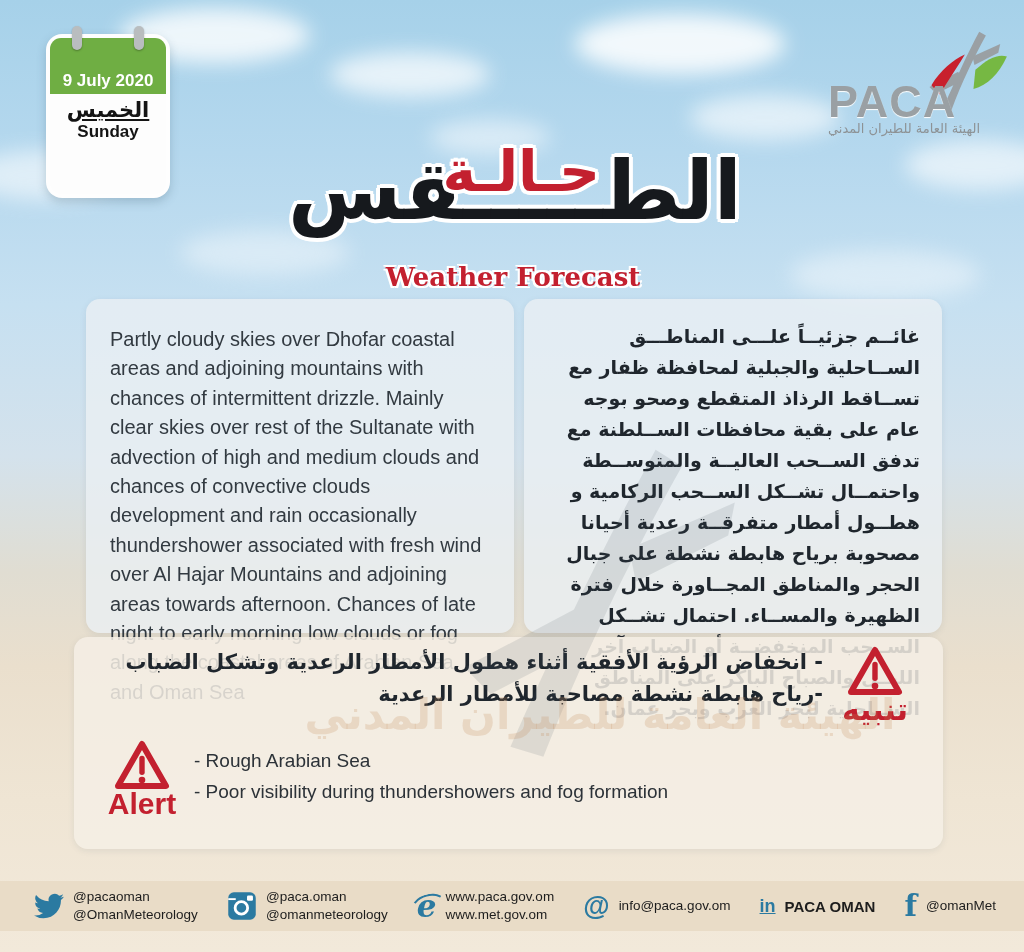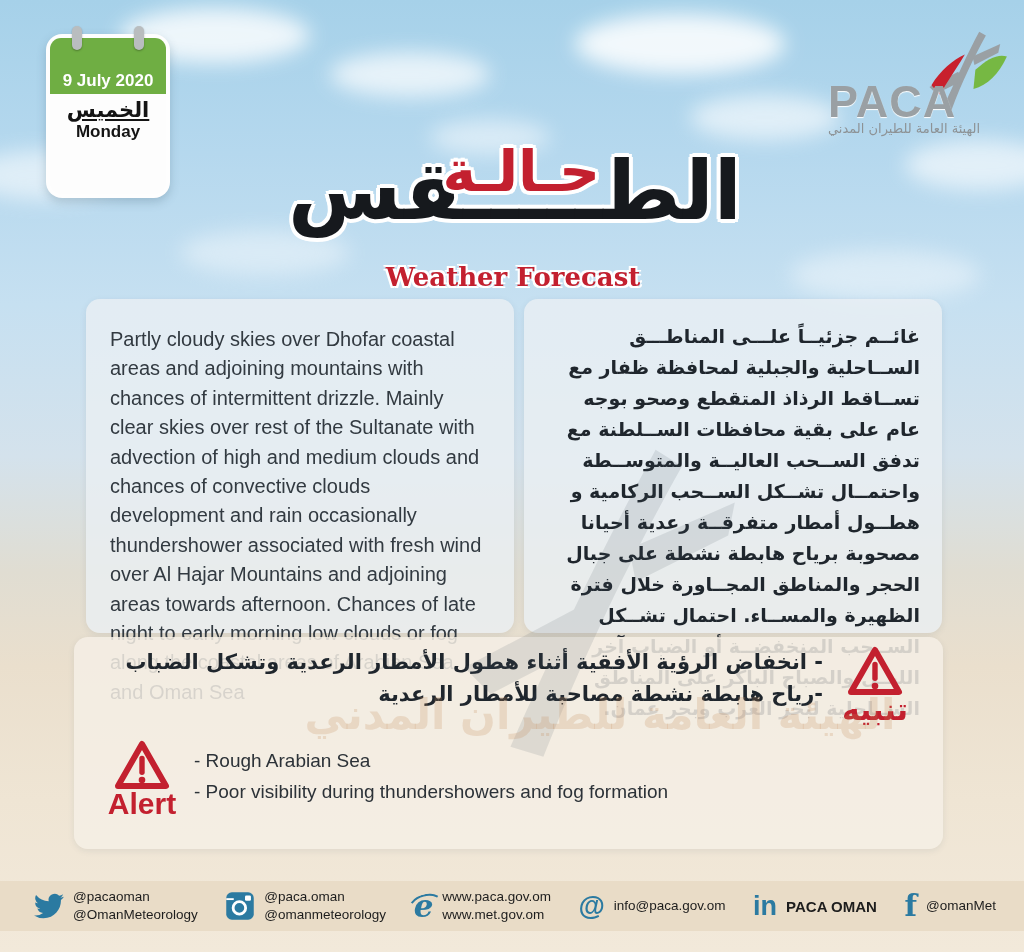--- a/index.html
+++ b/index.html
@@ -84,21 +84,21 @@
   .f-item { display:flex; align-items:center; gap:9px; }
   .f-lines { font-size:13.5px; color:#1d1d1d; line-height:1.3; }
   .f-single { font-size:15px; color:#1d1d1d; font-weight:bold; }
   .f-icon-svg { width:30px; height:30px; display:block; }
   .glyph-icon { color:#2b7aa1; font-weight:bold; position:relative; line-height:1; }
   .ie-e { font-family:"DejaVu Serif", serif; font-style:italic; font-size:31px; }
   .ie-e::after { content:""; position:absolute; left:-6px; top:3px; width:34px; height:26px;
     border:2.5px solid #2b7aa1; border-color:#2b7aa1 transparent transparent transparent;
     border-radius:50%; transform:rotate(-14deg); }
   .at-glyph { font-size:27px; }
-  .in-glyph { font-size:27px; font-weight:900; }
+  .in-glyph { font-size:18px; font-weight:900;text-decoration:underline; }
   .fb-glyph { font-family:"DejaVu Serif", serif; font-size:29px; }
   .f-dept { text-align:center; line-height:1.25; }
   .f-dept-title { font-family:"DejaVu Sans", sans-serif; direction:rtl;
     font-size:13px; font-weight:bold; color:#c3202f; }
   .f-dept-tag { font-family:"DejaVu Sans", sans-serif; direction:rtl; font-size:9px; color:#8a8a85; }
   .f-dept-cr { font-size:9px; color:#8a8a85; }
 </style>
 </head>
 <body>
 
@@ -112,21 +112,21 @@
   <div class="cloud" style="left:-30px;top:150px;width:150px;height:50px;opacity:.55"></div>
   <div class="cloud" style="left:430px;top:120px;width:120px;height:35px;opacity:.5"></div>
   <div class="cloud" style="left:180px;top:230px;width:170px;height:45px;opacity:.4"></div>
   <div class="cloud" style="left:790px;top:250px;width:190px;height:50px;opacity:.4"></div>
 
   <div class="calendar">
     <div class="cal-ring r1"></div>
     <div class="cal-ring r2"></div>
     <div class="cal-top">9 July 2020</div>
     <div class="cal-day-ar ar">الخميس</div>
-    <div class="cal-day-en">Monday</div>
+    <div class="cal-day-en">Sunday</div>
   </div>
 
   <div class="paca-logo">
     <svg class="paca-plane" viewBox="0 0 100 90">
       <path d="M30 88 C45 55 56 30 68 8 L75 12 C63 34 50 60 39 90 Z" fill="#9aa0a4"></path>
       <path d="M46 50 L16 66 L23 73 L51 59 Z" fill="#9aa0a4"></path>
       <path d="M61 34 L90 21 L88 30 L63 43 Z" fill="#9aa0a4"></path>
       <path d="M18 64 C28 48 40 38 53 32 C41 52 34 61 27 74 Z" fill="#c8202d"></path>
       <path d="M64 48 C77 36 88 31 97 34 C88 53 77 64 62 68 Z" fill="#76b843"></path>
     </svg>

